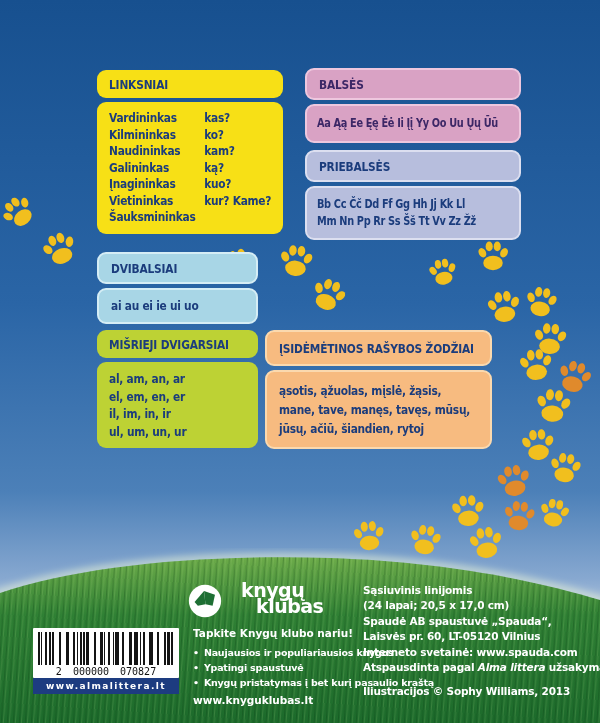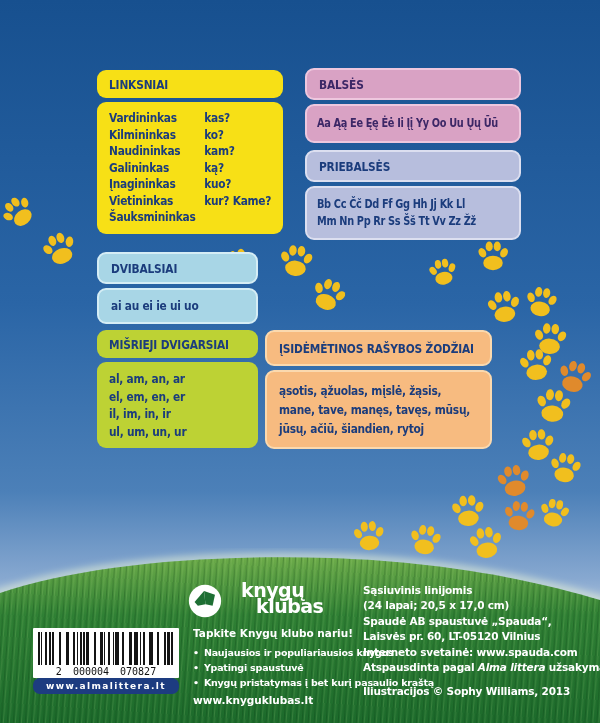--- a/index.html
+++ b/index.html
@@ -37,21 +37,21 @@
   .footer-item{position:absolute;color:#fff;}
   .barcode{left:33px;top:628px;width:146px;}
   .bc-white{background:#fff;border-radius:1px;padding:4px 5px 0;}
   .bc-bars{height:33px;background-image:
       repeating-linear-gradient(90deg,#141414 0 2px,transparent 2px 7px),
       repeating-linear-gradient(90deg,transparent 0 3px,#141414 3px 4px,transparent 4px 9px),
       repeating-linear-gradient(90deg,transparent 0 11px,#141414 11px 13px,transparent 13px 17px);}
   .bc-digits{font-family:"DejaVu Sans Mono","Liberation Mono",monospace;font-weight:normal;
       color:#111;font-size:10px;line-height:13px;text-align:center;word-spacing:5px;background:#fff;}
   .bc-strip{background:var(--barcode_strip);height:16px;line-height:16px;text-align:center;
-      font-size:9px;letter-spacing:1.4px;color:#fff;border-radius:7px;}
+      font-size:9px;letter-spacing:1.4px;color:#fff;}
 
   .logo{left:186px;top:582px;display:flex;align-items:flex-start;}
   .logo-txt{margin-left:17px;font-size:19px;line-height:16px;letter-spacing:-.5px;}
   .logo-l2{margin-left:15px;}
 
   .club{left:193px;top:626px;width:170px;}
   .club-hd{font-size:10.5px;line-height:14px;margin-bottom:5px;}
   .club ul{list-style:none;margin:0;padding:0;}
   .club li{font-size:9.5px;line-height:15px;letter-spacing:-.2px;white-space:nowrap;}
   .club li::before{content:"•";margin-right:5px;}
@@ -332,21 +332,21 @@
       </clipPath>
     </defs>
     <path d="M0,45 C80,18 200,6 330,10 C450,14 540,34 600,52 L600,175 L0,175 Z" fill="none" stroke="rgba(230,242,215,0.6)" stroke-width="9" filter="url(#soft)"></path>
     <path d="M0,45 C80,18 200,6 330,10 C450,14 540,34 600,52 L600,175 L0,175 Z" fill="url(#gg)"></path>
     <rect x="0" y="0" width="600" height="175" fill="url(#blades)" clip-path="url(#hillclip)"></rect>
   </svg>
 
   <div class="footer-item barcode">
     <div class="bc-white">
       <div class="bc-bars"></div>
-      <div class="bc-digits">2 000004 070827</div>
+      <div class="bc-digits">2 000000 070827</div>
     </div>
     <div class="bc-strip">www.almalittera.lt</div>
   </div>
 
   <div class="footer-item logo">
     <svg width="38" height="38" viewBox="0 0 40 40">
       <circle cx="20" cy="20" r="17" fill="#ffffff"></circle>
       <path d="M9,21 L19,9.5 L20.5,23.5 L12.5,25 Z" fill="#1e6f34"></path>
       <path d="M20.5,23.5 L19,9.5 L30.5,13.5 L28,25 Z" fill="#1e6f34"></path>
     </svg>

